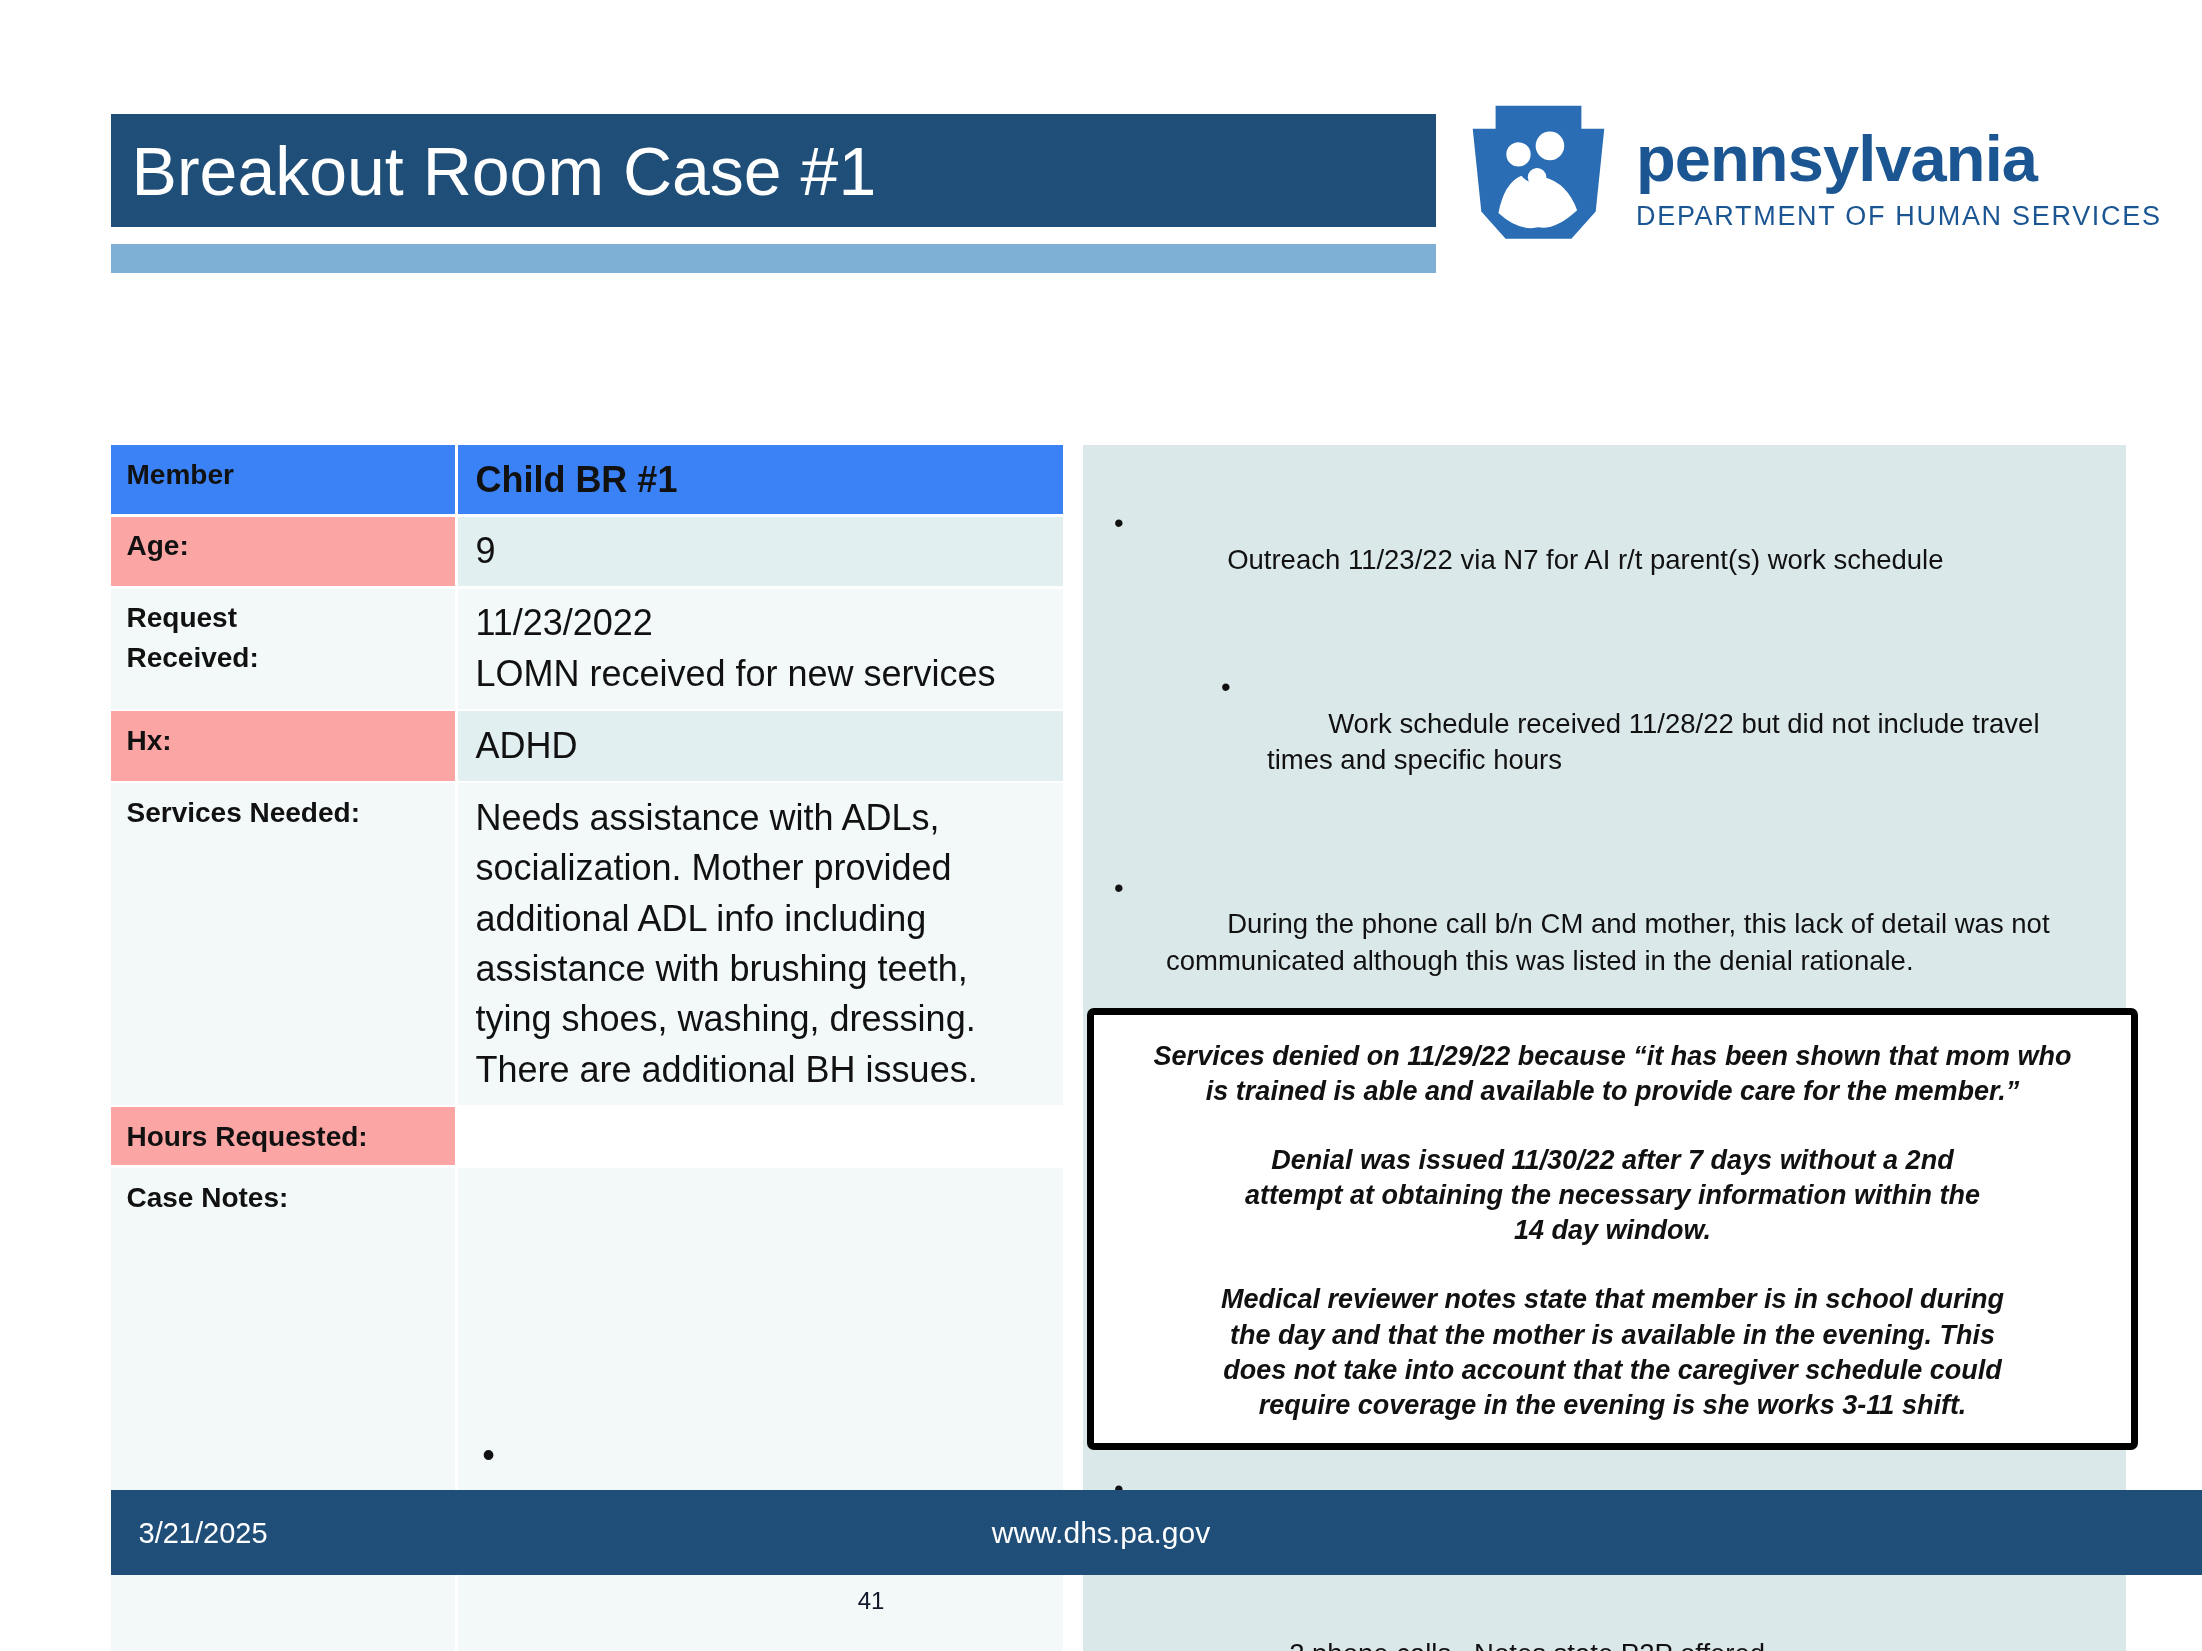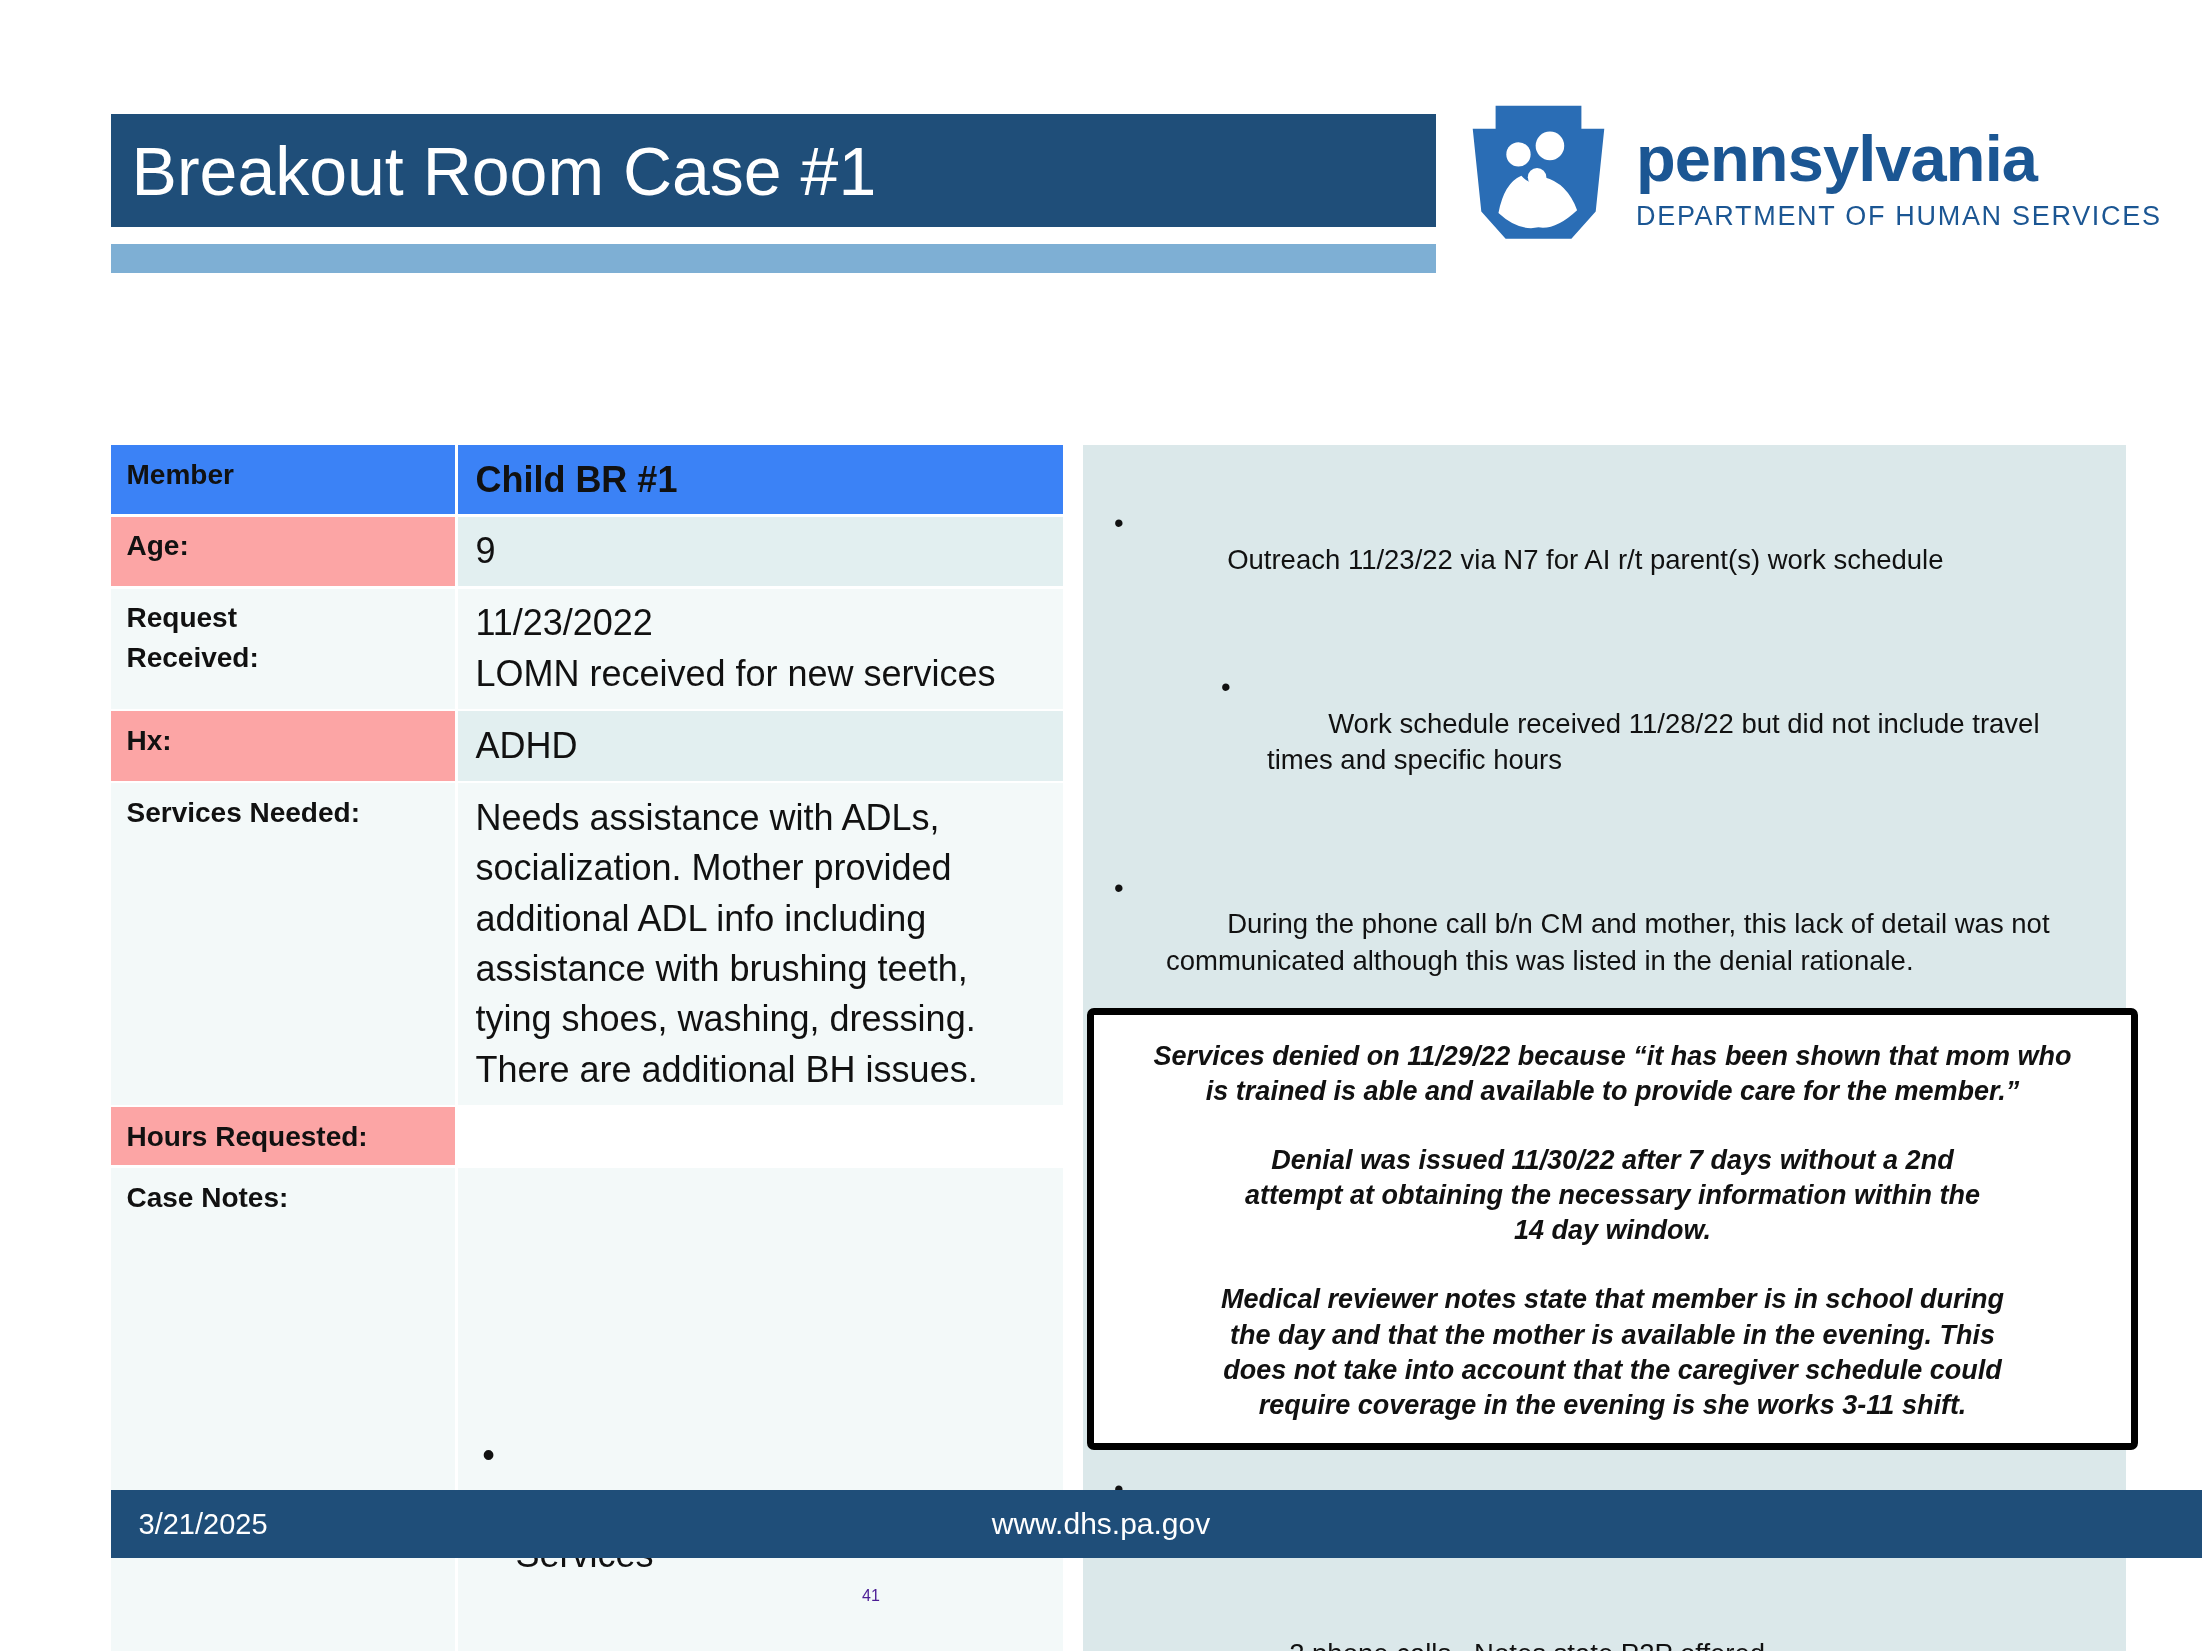--- a/index.html
+++ b/index.html
@@ -78,34 +78,34 @@
     font-style:italic; font-weight:bold; font-size:27px; line-height:1.3;
     margin:0 auto 34px;
   }
   .denial-box p:last-child { margin-bottom:0; }
   .dp1 { max-width:921px; }
   .dp2 { max-width:757px; }
   .dp3 { max-width:817px; }
 
   
   .footer-bar {
-    position:absolute; left:111px; top:1490px; width:2092px; height:68px;
+    position:absolute; left:111px; top:1490px; width:2092px; height:85px;
     background:#1f4e79;
   }
   .footer-date {
     position:absolute; left:27.5px; top:50%; transform:translateY(-50%);
     color:#ffffff; font-size:29px;
   }
   .footer-url {
     position:absolute; left:990px; top:50%; transform:translate(-50%,-50%);
     color:#ffffff; font-size:30px;
   }
   .page-number {
     position:absolute; top:1587px; left:0; width:1742px; text-align:center;
-    font-size:16px; color:#4c1d95;
+    font-size:24px; color:#0f172a;
   }
 </style>
 </head>
 <body>
 
 <div class="slide">
 
   <div class="title-banner">
     <h1>Breakout Room Case #1</h1>
   </div>

